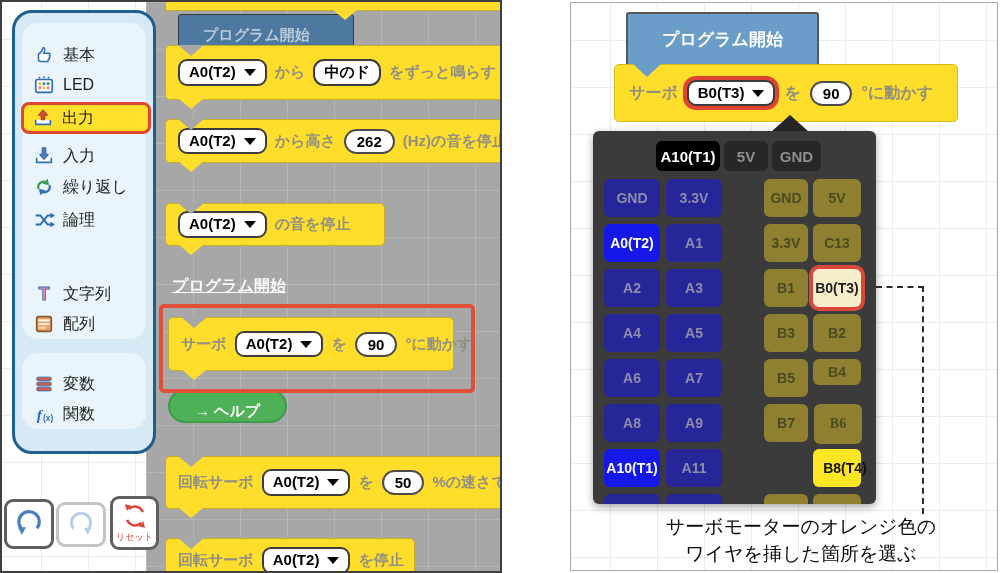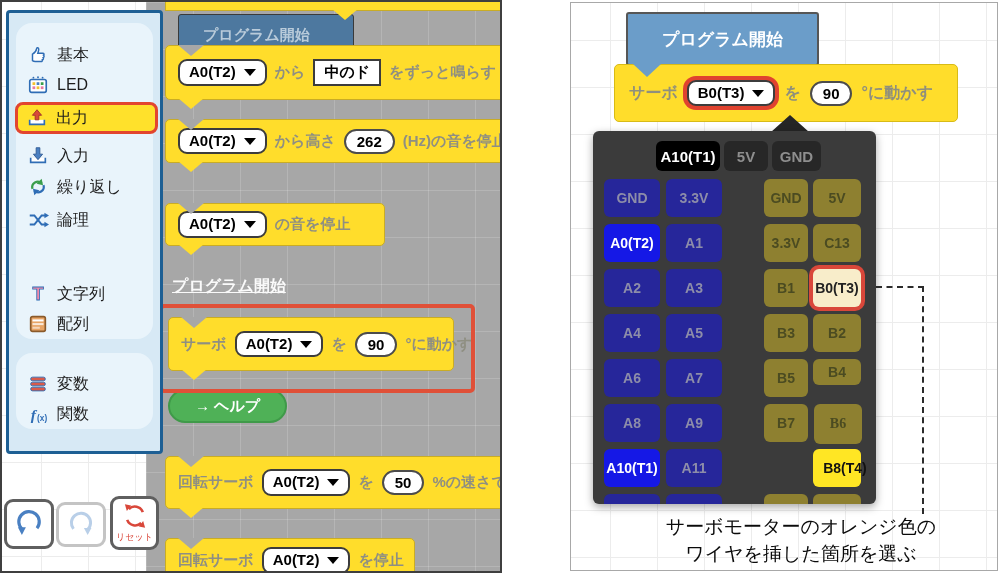--- a/index.html
+++ b/index.html
@@ -13,22 +13,22 @@
   #left-shot{left:0;top:0;width:502px;height:573px;border:2px solid #3f3f3f;}
   #right-shot{left:570px;top:2px;width:428px;height:569px;border:1px solid #a8a8a8;}
 
   
   .flyout{position:absolute;left:144px;top:0;width:356px;height:573px;background-color:#a7a7a7;
     background-image:linear-gradient(rgba(255,255,255,.16) 1px,transparent 1px),
                      linear-gradient(90deg,rgba(255,255,255,.16) 1px,transparent 1px);
     background-size:47px 47px;}
 
   
-  .toolbox{position:absolute;left:4px;top:8px;width:157px;height:444px;background:#d7e9f5;
-    border:3px solid #1d5f94;border-radius:4px;z-index:5;box-sizing:border-box;}
+  .toolbox{position:absolute;left:10px;top:8px;width:144px;height:444px;background:#d7e9f5;
+    border:3px solid #1d5f94;border-radius:20px;z-index:5;box-sizing:border-box;}
   .subpanel{position:absolute;left:7px;right:7px;background:#e9f4fb;border-radius:16px;}
   #sub1{top:10px;height:316px;} #sub2{top:340px;height:76px;}
   .tb-item{position:absolute;left:10px;right:6px;height:28px;display:flex;align-items:center;gap:8px;
     padding-left:8px;font-size:16px;color:#1d1d1d;z-index:2;cursor:pointer;}
   .tb-item.highlighted{background:#ffe12b;border:3px solid #e2452f;border-radius:8px;height:32px;
     left:6px;right:2px;box-sizing:border-box;}
   .icon22{width:22px;height:22px;flex:0 0 22px;}
   .icon22 svg{width:22px;height:22px;display:block;}
 
   
@@ -55,29 +55,29 @@
   #blk-tone{left:163px;top:43px;width:360px;height:55px;}
   #blk-freq{left:163px;top:117px;width:360px;height:44px;}
   #blk-stopsound{left:163px;top:201px;width:220px;height:43px;}
   #servo-heading{position:absolute;left:170px;top:274px;color:#fafafa;font-weight:bold;font-size:16px;
     text-decoration:underline;z-index:3;}
   #red-frame-left{position:absolute;left:157px;top:302px;width:308px;height:81px;border:4px solid #e05038;
     border-radius:5px;z-index:4;pointer-events:none;}
   #blk-servo-left{left:166px;top:315px;width:286px;height:54px;}
   #help-btn{position:absolute;left:166px;top:387px;width:119px;height:34px;background:#4fb157;
     border:2px solid #3f9a49;border-radius:17px;color:#fff;font-weight:bold;font-size:15px;
-    display:flex;align-items:center;justify-content:center;z-index:3;cursor:pointer;box-sizing:border-box;}
+    display:flex;align-items:flex-end;justify-content:center;z-index:3;cursor:pointer;box-sizing:border-box;}
   #blk-rot{left:163px;top:454px;width:360px;height:53px;}
   #blk-rotstop{left:163px;top:536px;width:250px;height:45px;}
 
   .dd{background:#fff;border:2px solid #3c3c3c;border-radius:9px;padding:2px 9px;color:#000;
     font-weight:bold;font-size:15px;display:inline-flex;align-items:center;gap:8px;line-height:1.25;cursor:pointer;}
   .caret{width:0;height:0;border-left:6px solid transparent;border-right:6px solid transparent;
     border-top:7px solid #000;}
-  .fld{background:#fff;border:2px solid #3c3c3c;border-radius:0;padding:2px 9px;color:#000;
+  .fld{background:#fff;border:2px solid #3c3c3c;border-radius:11px;padding:2px 9px;color:#000;
     font-weight:bold;font-size:15px;}
   .oval{background:#fff;border:2px solid #4c4c4c;border-radius:999px;padding:2px 11px;color:#000;
     font-weight:bold;font-size:15px;}
 
   
   #blk-progstart-right{position:absolute;left:55px;top:9px;width:193px;height:54px;background:#6b9dc9;
     border:2px solid #565656;border-radius:3px;display:flex;align-items:center;justify-content:center;
     color:#fff;font-weight:bold;font-size:17px;z-index:1;box-sizing:border-box;}
   #blk-servo-right{position:absolute;left:43px;top:61px;width:344px;height:58px;background:#ffdd2b;
     border:1px solid #d8bb16;border-radius:5px;display:flex;align-items:center;gap:9px;padding:0 14px;

